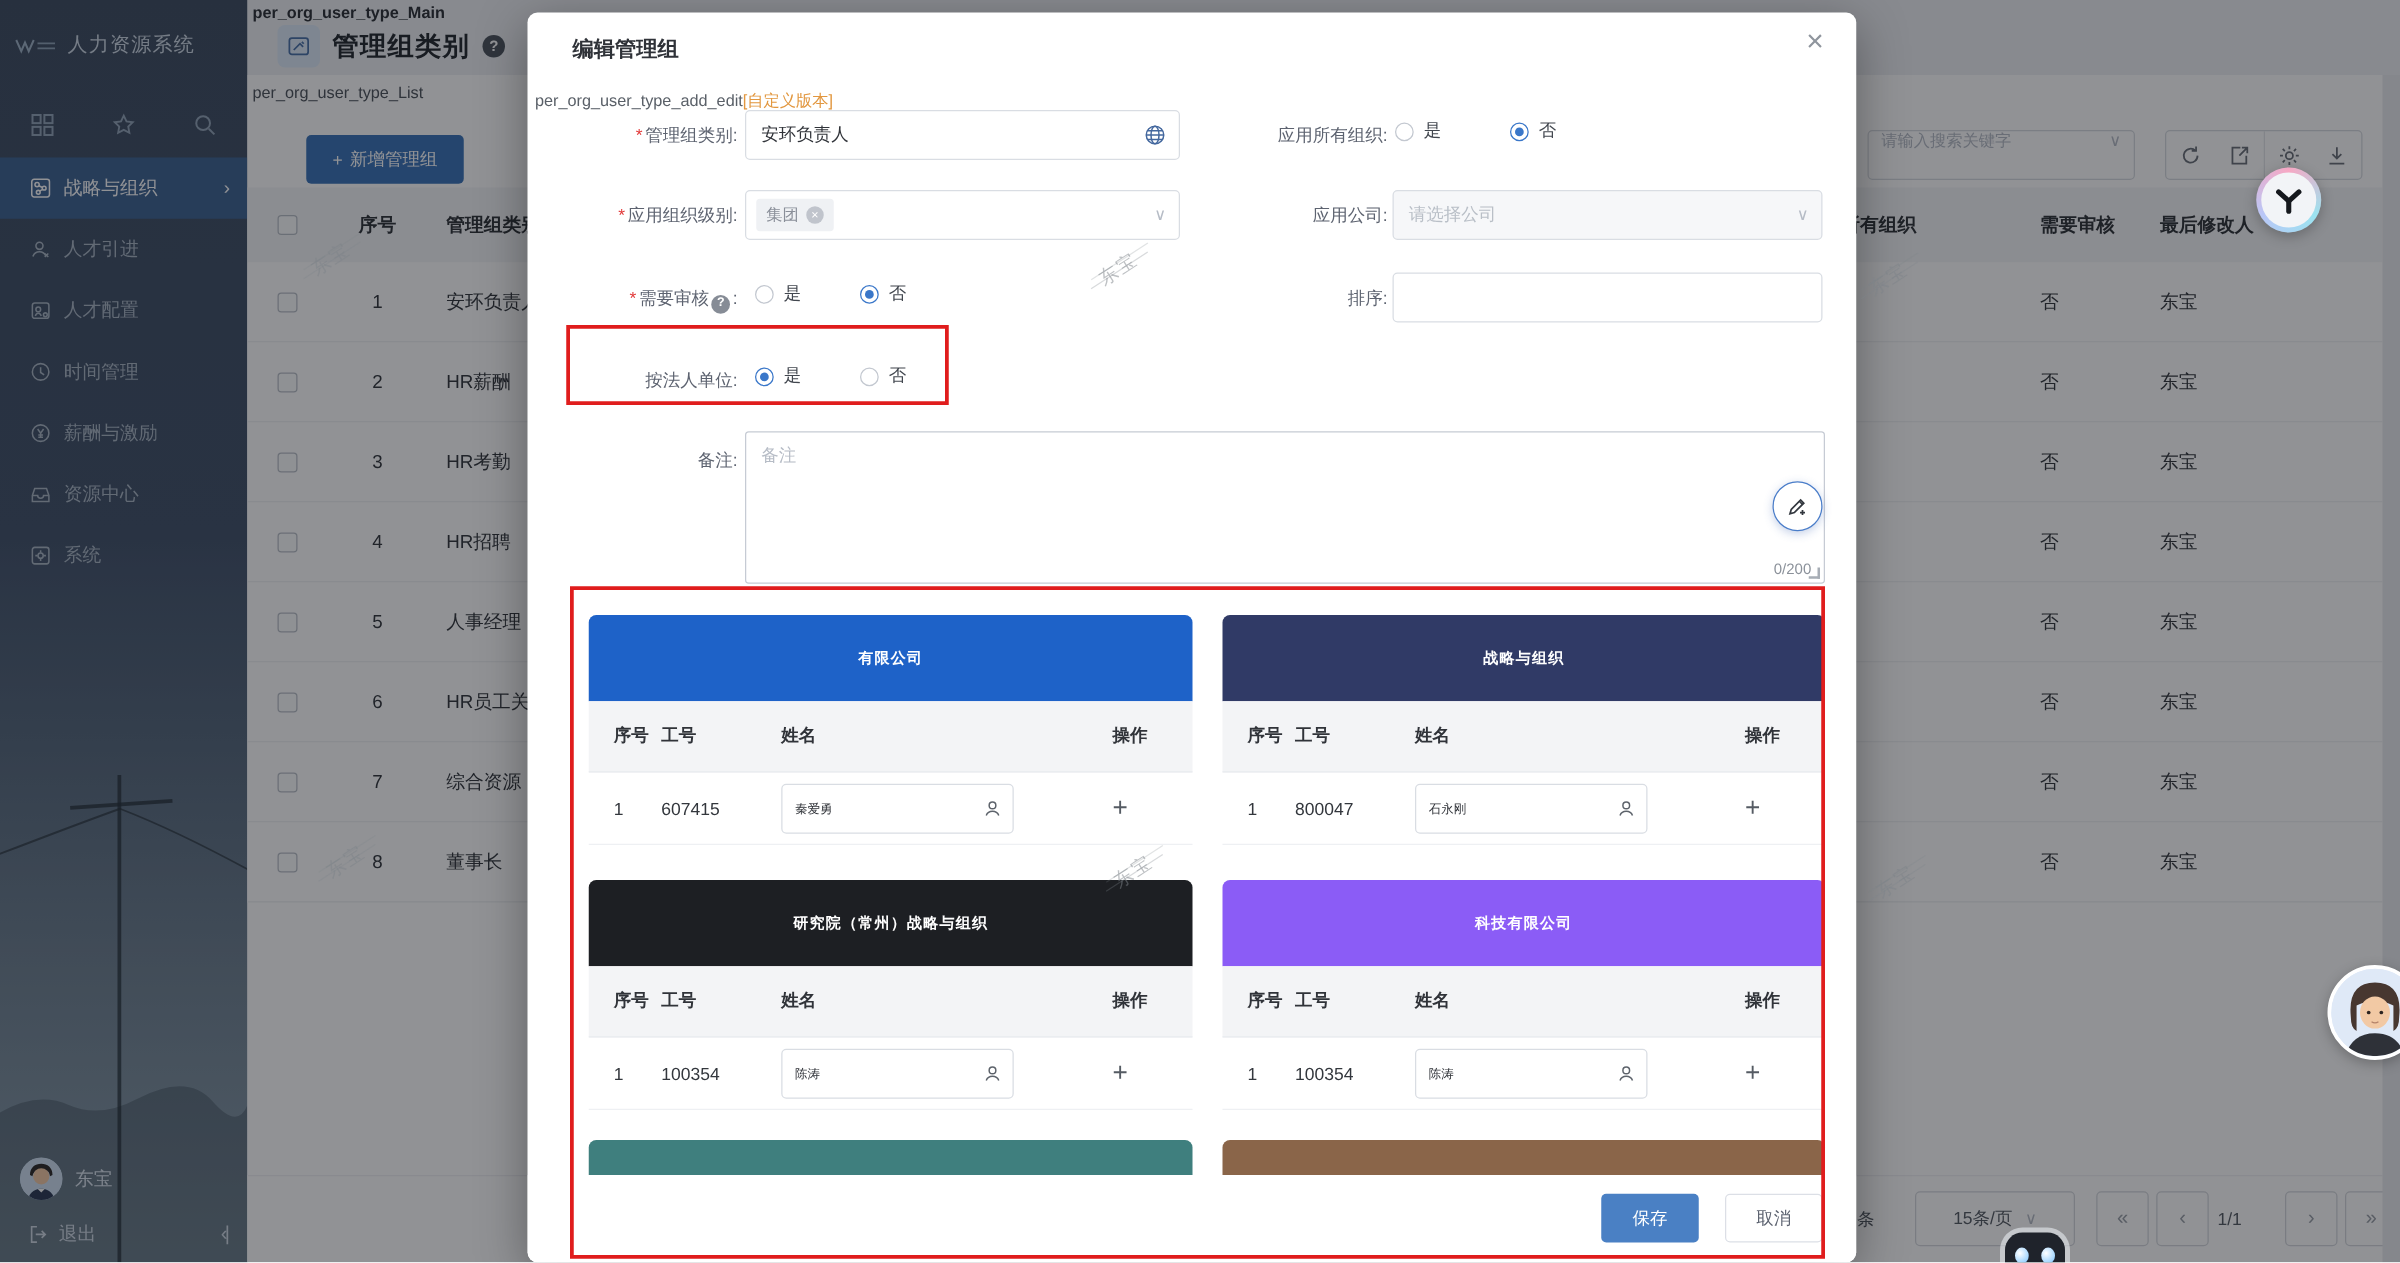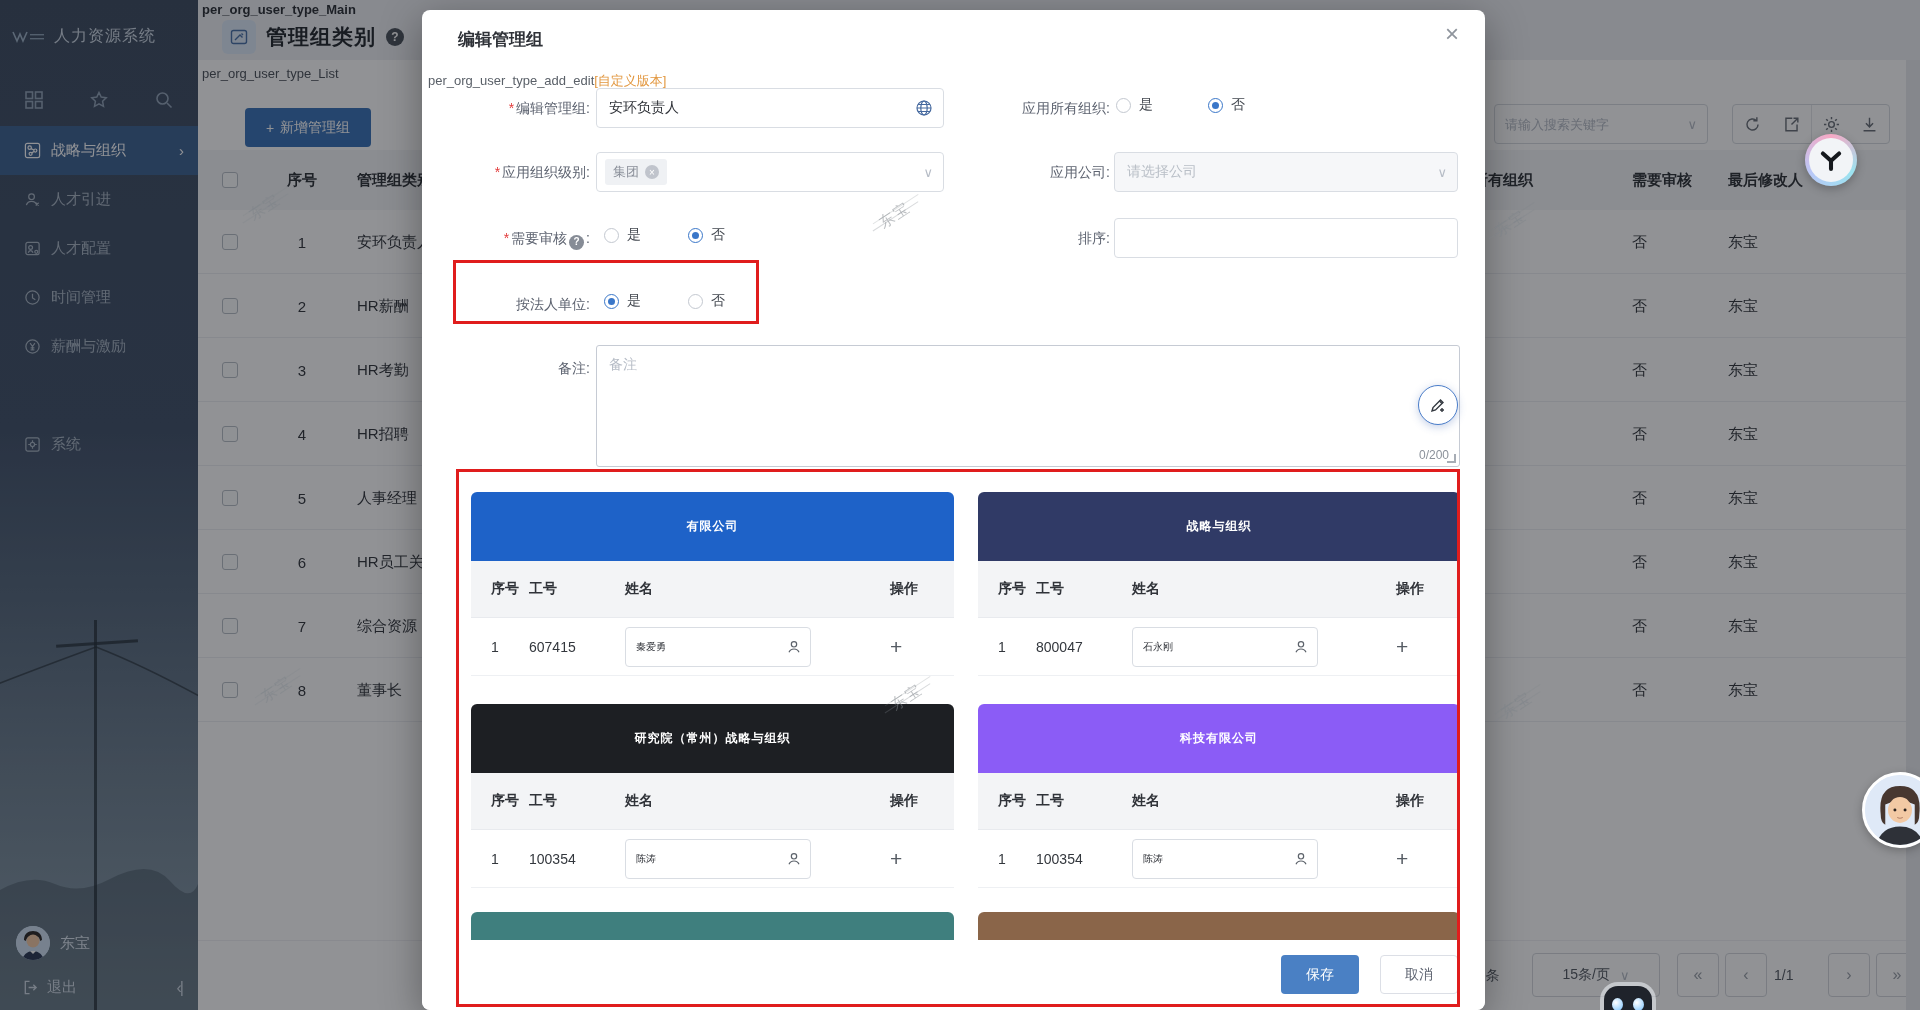--- a/index.html
+++ b/index.html
@@ -29,21 +29,21 @@
 
 .main{position:absolute;left:198px;top:0;right:0;bottom:0;background:#eef1f5}
 .code-main{position:absolute;left:4px;top:2px;font-size:13px;font-weight:bold;color:#2c3036}
 .title-row{position:absolute;left:24px;top:20px;display:flex;align-items:center;gap:10px}
 .title-ico{width:34px;height:34px;border-radius:6px;background:#dde9f8;display:flex;align-items:center;justify-content:center}
 .page-title{font-size:21px;font-weight:bold;color:#24282e;letter-spacing:1px}
 .help-badge{width:18px;height:18px;border-radius:50%;background:#4e555e;color:#fff;font-size:12px;display:flex;align-items:center;justify-content:center;font-weight:bold}
 .panel{position:absolute;left:0;top:60px;right:0;bottom:0;background:#fff}
 .code-list{position:absolute;left:4px;top:6px;font-size:13px;color:#4e545c;font-weight:normal}
 .add-btn{position:absolute;left:47px;top:48px;width:126px;height:39px;background:#3b74b8;color:#fff;border:none;border-radius:4px;font-size:14px;display:flex;align-items:center;justify-content:center;gap:6px;cursor:pointer}
-.search-box{position:absolute;left:1296px;top:44px;width:214px;height:40px;border:1px solid #d7dbe0;border-radius:4px;background:#fff;display:flex;align-items:center;padding:0 10px;gap:6px}
+.search-box{position:absolute;left:1296px;top:44px;width:214px;height:40px;border:1px solid #d7dbe0;border-radius:4px;background:#fff;display:flex;align-items:flex-start;padding:0 10px;gap:6px}
 .search-box input{flex:1;border:none;outline:none;font-size:13px;color:#333;min-width:0;background:transparent}
 ::placeholder{color:#b6bcc6;opacity:1}
 .sb-chev{color:#b6bcc6;font-size:13px}
 .tool-group{position:absolute;left:1534px;top:44px;height:40px;display:flex;align-items:center;border:1px solid #d7dbe0;border-radius:4px;background:#fff}
 .tool-btn{width:39px;height:38px;display:flex;align-items:center;justify-content:center;cursor:pointer}
 .tool-btn.sep{border-left:1px solid #e3e6ea}
 .tool-btn svg{width:19px;height:19px}
 .thead{position:absolute;left:0;top:90px;right:14px;height:60px;background:#f5f6f8;font-weight:bold;font-size:15px;color:#2f3338}
 .trow{position:absolute;left:0;right:14px;height:64px;border-bottom:1px solid #edeff2;font-size:15px;color:#33373d;background:#fff}
 .cell{position:absolute;top:50%;transform:translateY(-50%);white-space:nowrap}
@@ -188,20 +188,27 @@
         </svg>
       <span>时间管理</span>
     </div>
     <div class="sb-item" style="top:322px">
       <svg viewBox="0 0 18 18" fill="none" stroke="#a9b6c4" stroke-width="1.3">
           <circle cx="9" cy="9" r="7"></circle>
           <path d="M6.5 5.5L9 9l2.5-3.5M9 9v4M7 10.5h4M7 12.5h4"></path>
         </svg>
       <span>薪酬与激励</span>
     </div>
+    <div class="sb-item" style="top:371px">
+      <svg viewBox="0 0 18 18" fill="none" stroke="#a9b6c4" stroke-width="1.3">
+          <path d="M2 10l2-6h10l2 6v5H2z"></path>
+          <path d="M2 10h4.5c0 1.4 1.1 2.3 2.5 2.3s2.5-.9 2.5-2.3H16"></path>
+        </svg>
+      <span>资源中心</span>
+    </div>
     <div class="sb-item" style="top:420px">
       <svg viewBox="0 0 18 18" fill="none" stroke="#a9b6c4" stroke-width="1.3">
           <rect x="2" y="2" width="14" height="14" rx="2"></rect>
           <circle cx="9" cy="9" r="2.2"></circle>
           <path d="M9 4.5v2M9 11.5v2M4.5 9h2M11.5 9h2"></path>
         </svg>
       <span>系统</span>
     </div>
 
     <svg class="pole" width="198" height="420" viewBox="0 0 198 420">
@@ -365,21 +372,21 @@
 
   <div class="mask"></div>
 
   <div class="modal">
     <div class="m-title">编辑管理组</div>
     <div class="m-close">×</div>
     <div class="m-sub">
       <span>per_org_user_type_add_edit</span><span class="tagver">[自定义版本]</span>
     </div>
 
-    <div class="f-label" style="left:0;top:88px"><span class="req">*</span><span>编辑管理组:</span></div>
+    <div class="f-label" style="left:0;top:88px"><span class="req">*</span><span>管理组类别:</span></div>
     <div class="f-box" style="left:174px;top:78px;width:348px">
       <input value="安环负责人" style="">
       <span class="icn-r">
           <svg width="18" height="18" viewBox="0 0 18 18" fill="none" stroke="#44689e" stroke-width="1.2">
             <circle cx="9" cy="9" r="7"></circle>
             <ellipse cx="9" cy="9" rx="3.2" ry="7"></ellipse>
             <path d="M2 9h14M3 5.5h12M3 12.5h12"></path>
           </svg>
         </span>
     </div>

